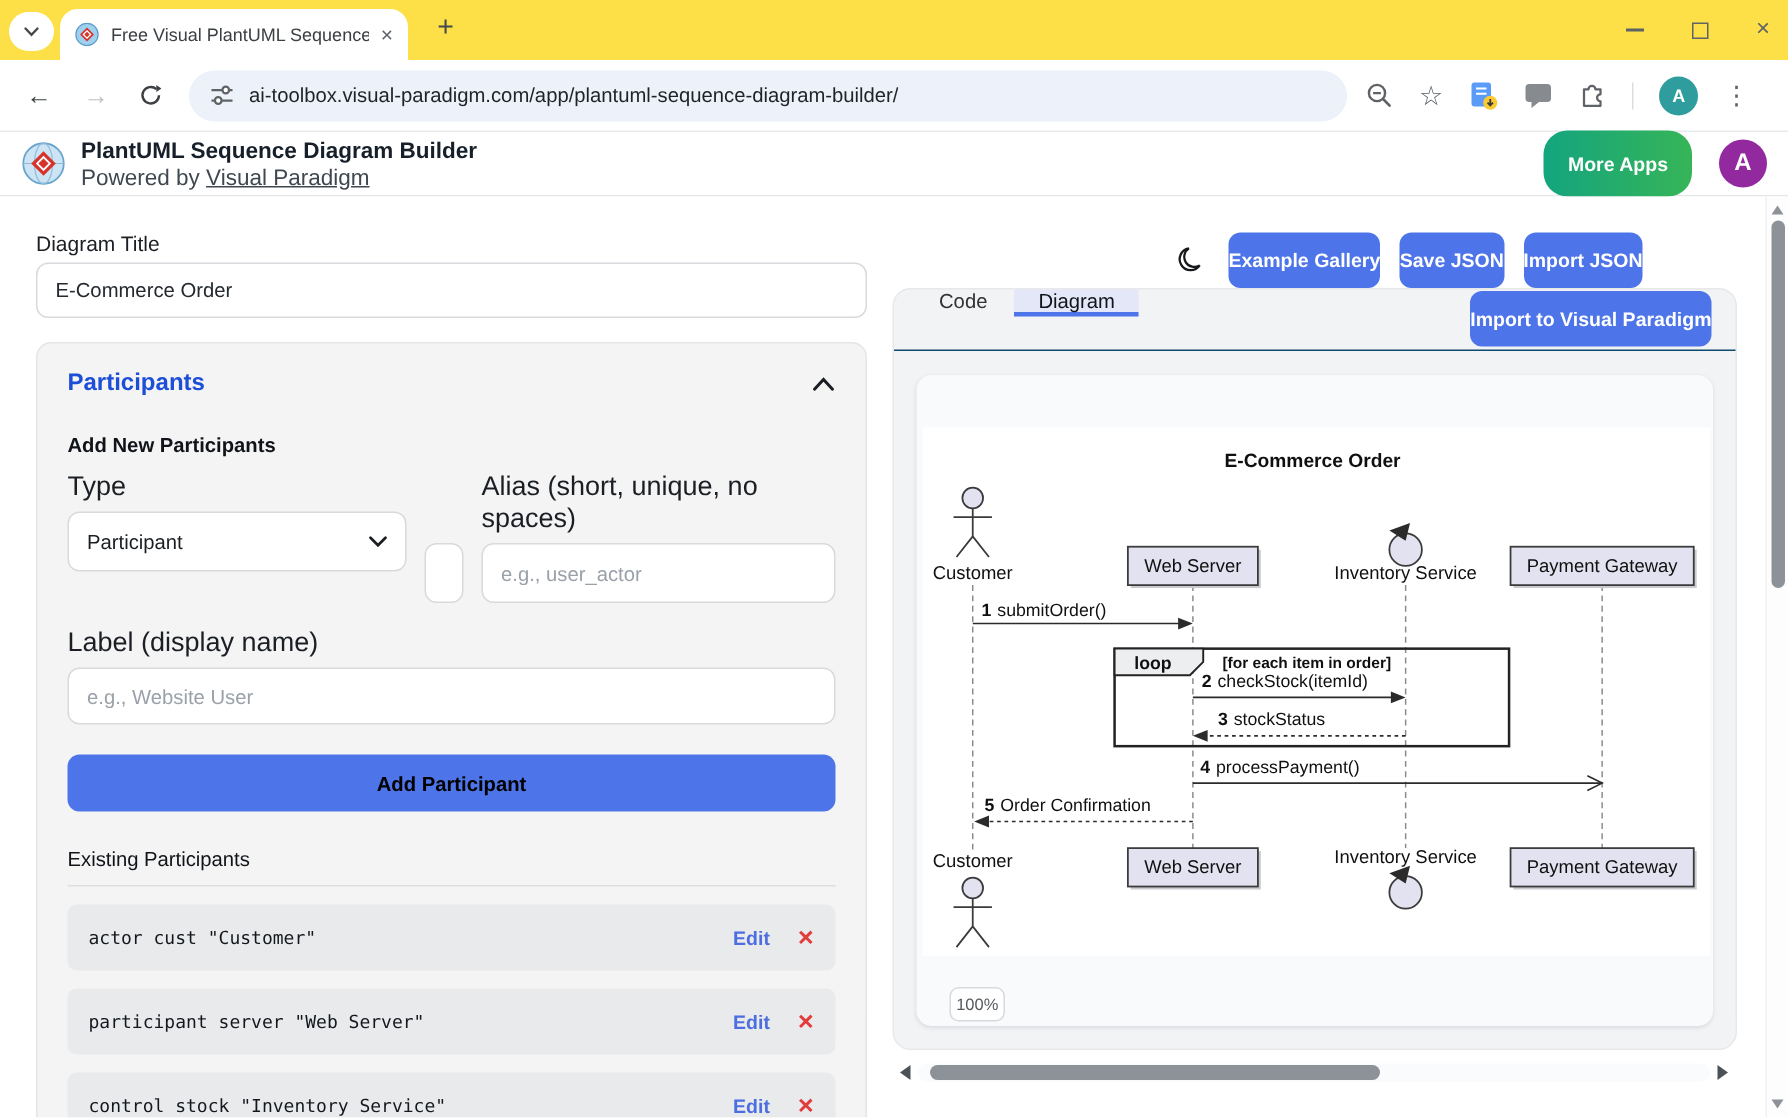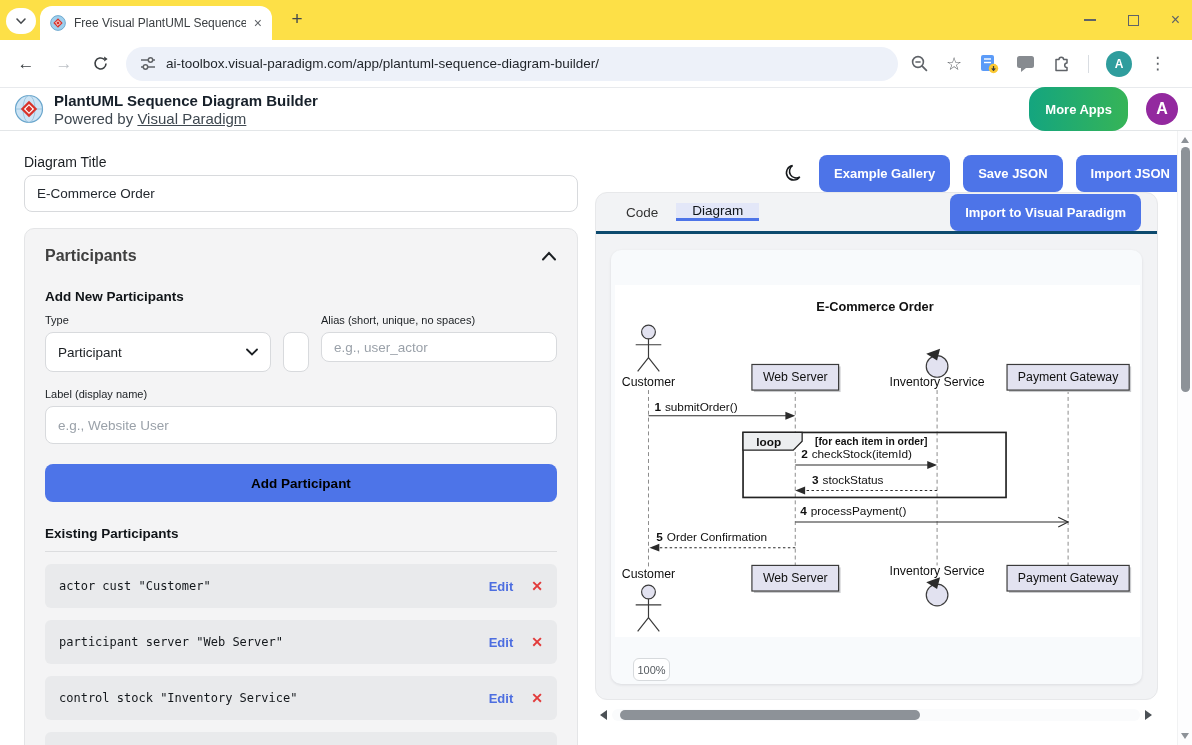--- a/index.html
+++ b/index.html
@@ -40,46 +40,46 @@
   .app-avatar{width:32px;height:32px;border-radius:50%;background:#93299f;color:#fff;font-weight:700;font-size:16px;display:flex;align-items:center;justify-content:center;margin-left:8px;}
 
   
   .content{position:absolute;top:131px;left:0;right:0;bottom:0;background:#fff;overflow:hidden;}
 
   
   .dt-label{position:absolute;left:24px;top:23px;font-size:14px;color:#1b1f23;}
   .dt-input{position:absolute;left:24px;top:44px;width:554px;height:37px;border:1px solid #d8dadd;border-radius:8px;padding:0 12px;font-size:13.5px;color:#24292f;background:#fff;font-family:"Liberation Sans",sans-serif;}
   .pcard{position:absolute;left:24px;top:97px;width:554px;height:640px;background:#f4f4f5;border:1px solid #e4e5e7;border-radius:10px;padding:18px 20px;}
   .pcard-header{display:flex;justify-content:space-between;align-items:center;}
-  .pcard-title{font-size:16px;font-weight:700;color:#404040;}
+  .pcard-title{font-size:16px;font-weight:700;color:#1d4ed8;}
   .sub-heading{font-size:13.5px;font-weight:700;color:#101418;margin-top:24px;}
   .form-row{display:flex;gap:12px;margin-top:10px;}
   .f-type{width:226px;}
-  .f-label{font-size:11px;color:#1b1f23;margin-bottom:6px;display:block;}
+  .f-label{font-size:18px;color:#1b1f23;margin-bottom:6px;display:block;}
   .select{height:40px;border:1px solid #d8dadd;border-radius:8px;background:#fff;display:flex;align-items:center;justify-content:space-between;padding:0 12px;font-size:13.5px;color:#1b1f23;}
   .f-swatch{width:26px;height:40px;align-self:flex-end;border:1px solid #d8dadd;border-radius:8px;background:#fff;}
   .f-alias{flex:1;}
-  .text-input{width:100%;height:30px;border:1px solid #d8dadd;border-radius:8px;padding:0 12px;font-size:13.5px;background:#fff;color:#24292f;font-family:"Liberation Sans",sans-serif;}
+  .text-input{width:100%;height:40px;border:1px solid #d8dadd;border-radius:8px;padding:0 12px;font-size:13.5px;background:#fff;color:#24292f;font-family:"Liberation Sans",sans-serif;}
   .text-input::placeholder{color:#9aa1a9;}
   .label-block{margin-top:16px;}
   .label-block .text-input{height:38px;}
   .add-btn{margin-top:20px;width:100%;height:38px;border:none;border-radius:8px;background:#4d74e8;color:#000000;font-weight:700;font-size:13.5px;font-family:"Liberation Sans",sans-serif;}
-  .existing-h{margin-top:24px;font-size:13.5px;font-weight:700;color:#101418;}
+  .existing-h{margin-top:24px;font-size:13.5px;font-weight:400;color:#101418;}
   .divider{border-top:1px solid #dcdddf;margin-top:10px;}
   .p-row{margin-top:12px;height:44px;background:#e9eaec;border-radius:6px;display:flex;align-items:center;padding:0 14px;}
   .p-code{flex:1;font-family:"DejaVu Sans Mono",monospace;font-size:12px;color:#14181c;}
   .p-edit{color:#4d6ee0;font-weight:700;font-size:13px;}
   .p-del{color:#e23b3b;font-weight:700;font-size:14px;margin-left:18px;}
 
   
   .controls{position:absolute;left:782px;top:24px;display:flex;align-items:center;gap:13px;}
   .moon-btn{width:24px;height:24px;display:flex;align-items:center;justify-content:center;}
-  .blue-btn{height:37px;padding:0 15px;border:none;border-radius:8px;background:#4d74e8;color:#fff;font-weight:700;font-size:13px;display:flex;align-items:center;font-family:"Liberation Sans",sans-serif;}
+  .blue-btn{height:37px;padding:0 0;border:none;border-radius:8px;background:#4d74e8;color:#fff;font-weight:700;font-size:13px;display:flex;align-items:center;font-family:"Liberation Sans",sans-serif;}
   .dcard{position:absolute;left:595px;top:61px;width:563px;height:508px;background:#f2f3f5;border:1px solid #e7e8ea;border-radius:12px;}
-  .tabrow{height:41px;border-bottom:3px solid #0c4a6e;display:flex;align-items:center;position:relative;}
+  .tabrow{height:41px;border-bottom:1px solid #0c4a6e;display:flex;align-items:flex-start;position:relative;}
   .tab-code{padding:0 18px;display:flex;align-items:center;font-size:13.5px;color:#333;margin-left:12px;}
   .tab-diagram{padding:0 16px;display:flex;align-items:center;font-size:13.5px;color:#0f1419;background:#e3e7f8;border-bottom:3px solid #4d74e8;}
   .import-vp{position:absolute;right:16px;top:1px;}
   .dcard-body{padding:16px 15px;}
   .inner{position:relative;background:#f8fafc;border-radius:10px;height:434px;box-shadow:0 1px 3px rgba(16,24,40,.10);}
   .canvas{position:absolute;left:4px;top:35px;width:525px;height:352px;background:#fff;}
   .canvas svg{display:block;width:100%;height:100%;}
   .zoom-badge{position:absolute;left:22px;top:408px;width:37px;height:23px;background:#fff;border:1px solid #d7dadd;border-radius:6px;font-size:11px;color:#565b60;display:flex;align-items:center;justify-content:center;}
 
   

